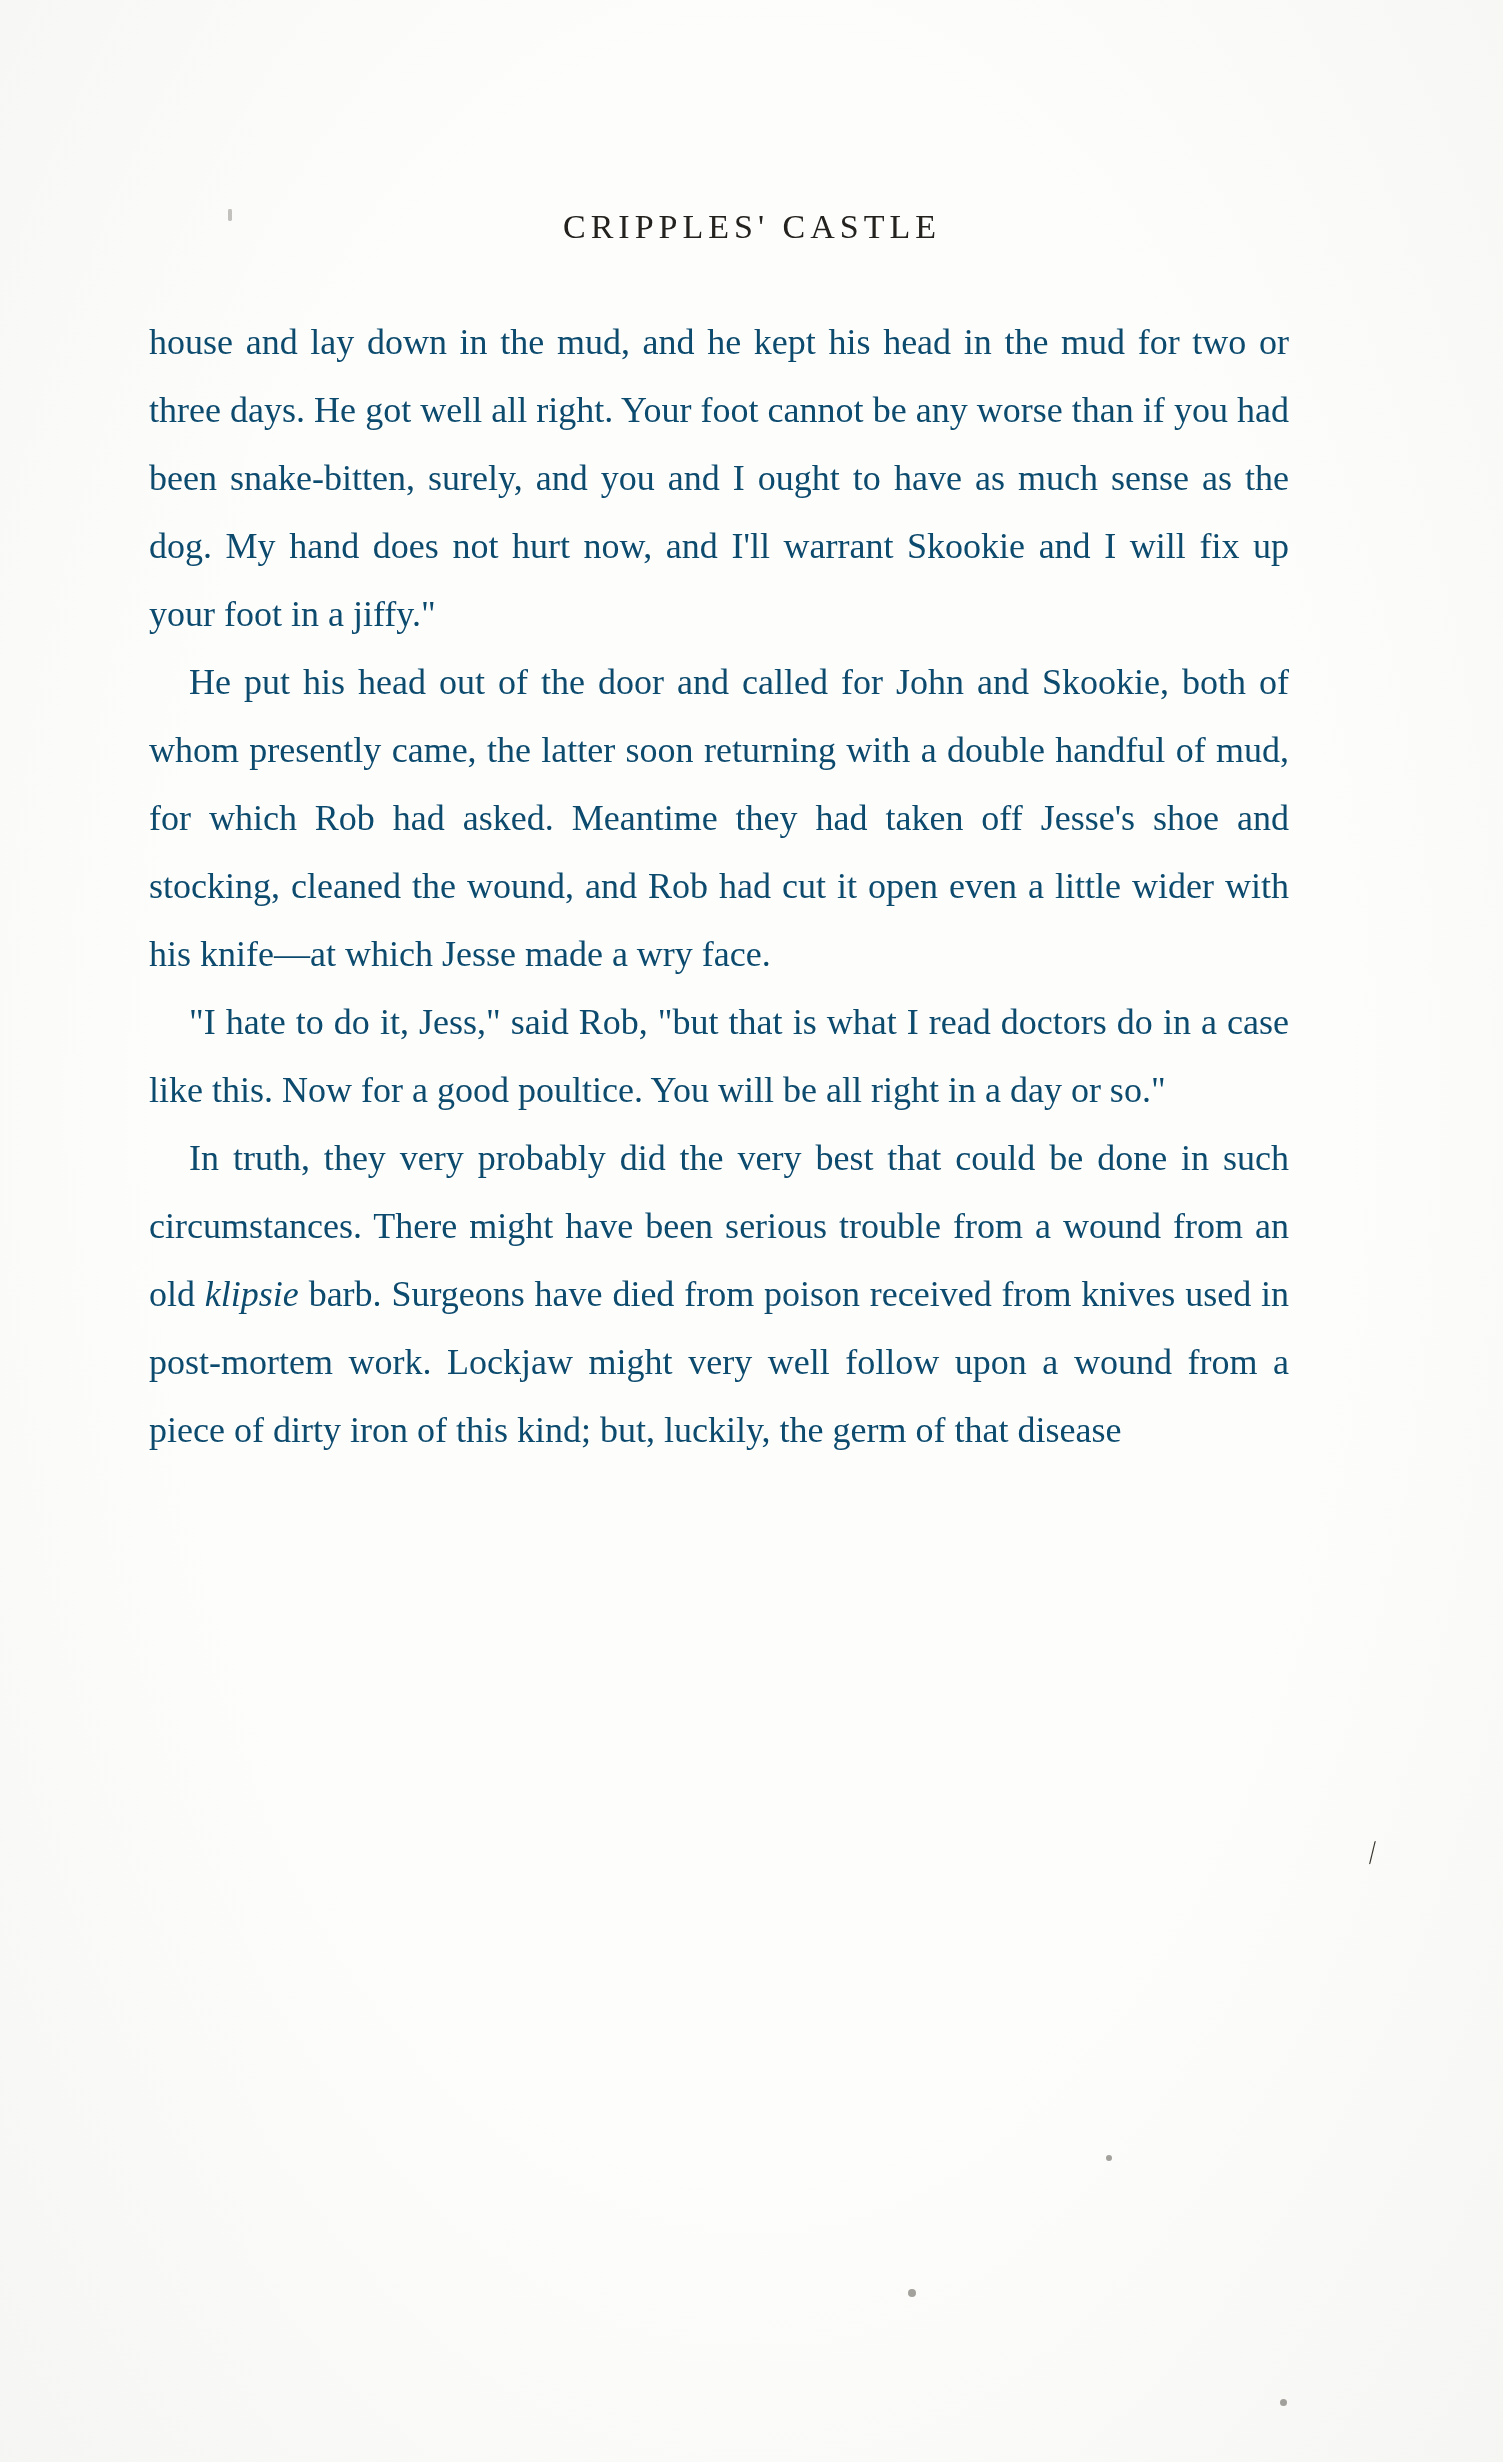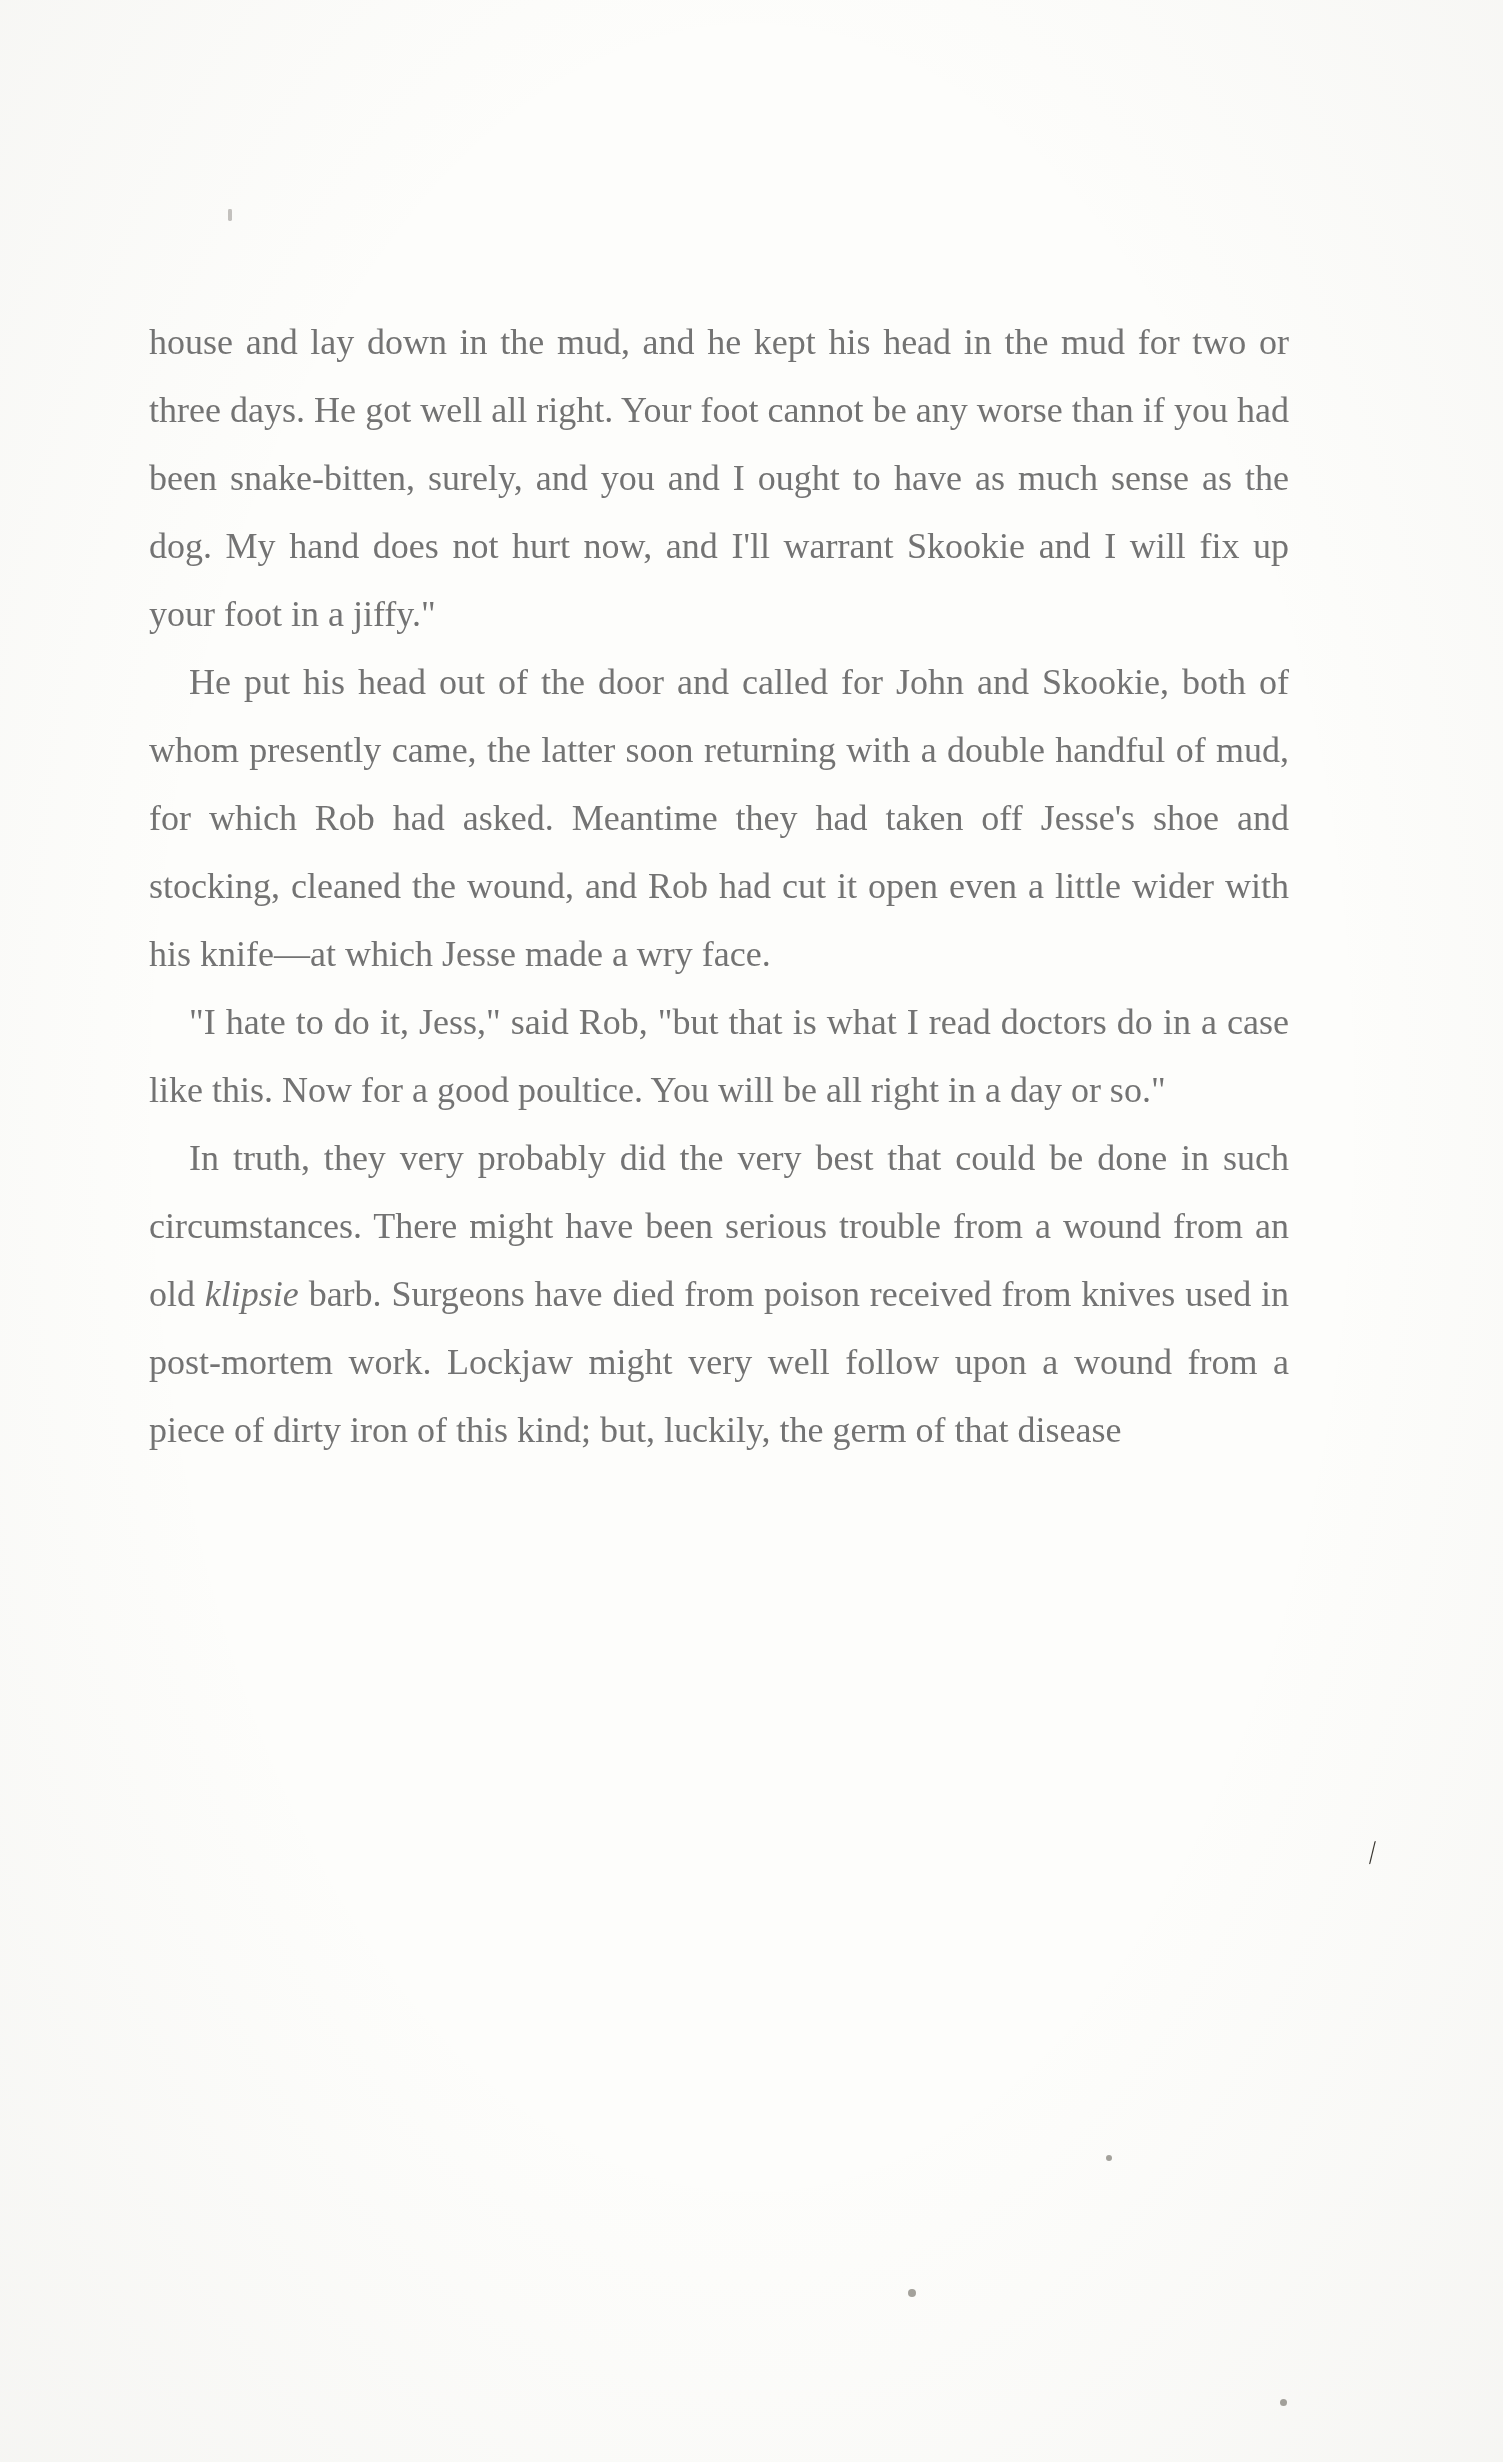--- a/index.html
+++ b/index.html
@@ -47,21 +47,21 @@
     left: 149px;
     top: 308px;
     width: 1140px;
   }
   p.para {
     margin: 0;
     font-size: 36px;
     line-height: 68px;
     text-align: justify;
     text-justify: inter-word;
-    color: #737373;
+    color: #0c4a6e;
     font-family: "Liberation Serif", serif;
     -webkit-hyphens: none;
     hyphens: none;
   }
   p.para.indent {
     text-indent: 40px;
   }
   .folio {
     position: absolute;
     left: 0;
@@ -90,20 +90,21 @@
   em {
   }
 </style>
 </head>
 <body>
 
 <div class="page">
 
   <div class="paper-tone"></div>
 
+  <div class="running-head">CRIPPLES' CASTLE</div>
 
   <div class="text-block">
 
     <p class="para">house and lay down in the mud, and he kept his head in the mud for two or three days.  He got well all right.  Your foot cannot be any worse than if you had been snake-bitten, surely, and you and I ought to have as much sense as the dog. My hand does not hurt now, and I'll warrant Skookie and I will fix up your foot in a jiffy."</p>
 
     <p class="para indent">He put his head out of the door and called for John and Skookie, both of whom presently came, the latter soon returning with a double handful of mud, for which Rob had asked.  Meantime they had taken off Jesse's shoe and stocking, cleaned the wound, and Rob had cut it open even a little wider with his knife—at which Jesse made a wry face.</p>
 
     <p class="para indent">"I hate to do it, Jess," said Rob, "but that is what I read doctors do in a case like this.  Now for a good poultice.  You will be all right in a day or so."</p>
 
     <p class="para indent"><span>In truth, they very probably did the very best that could be done in such circumstances.  There might have been serious trouble from a wound from an old </span><em>klipsie</em><span> barb.  Surgeons have died from poison received from knives used in post-mortem work.  Lockjaw might very well follow upon a wound from a piece of dirty iron of this kind; but, luckily, the germ of that disease</span></p>

